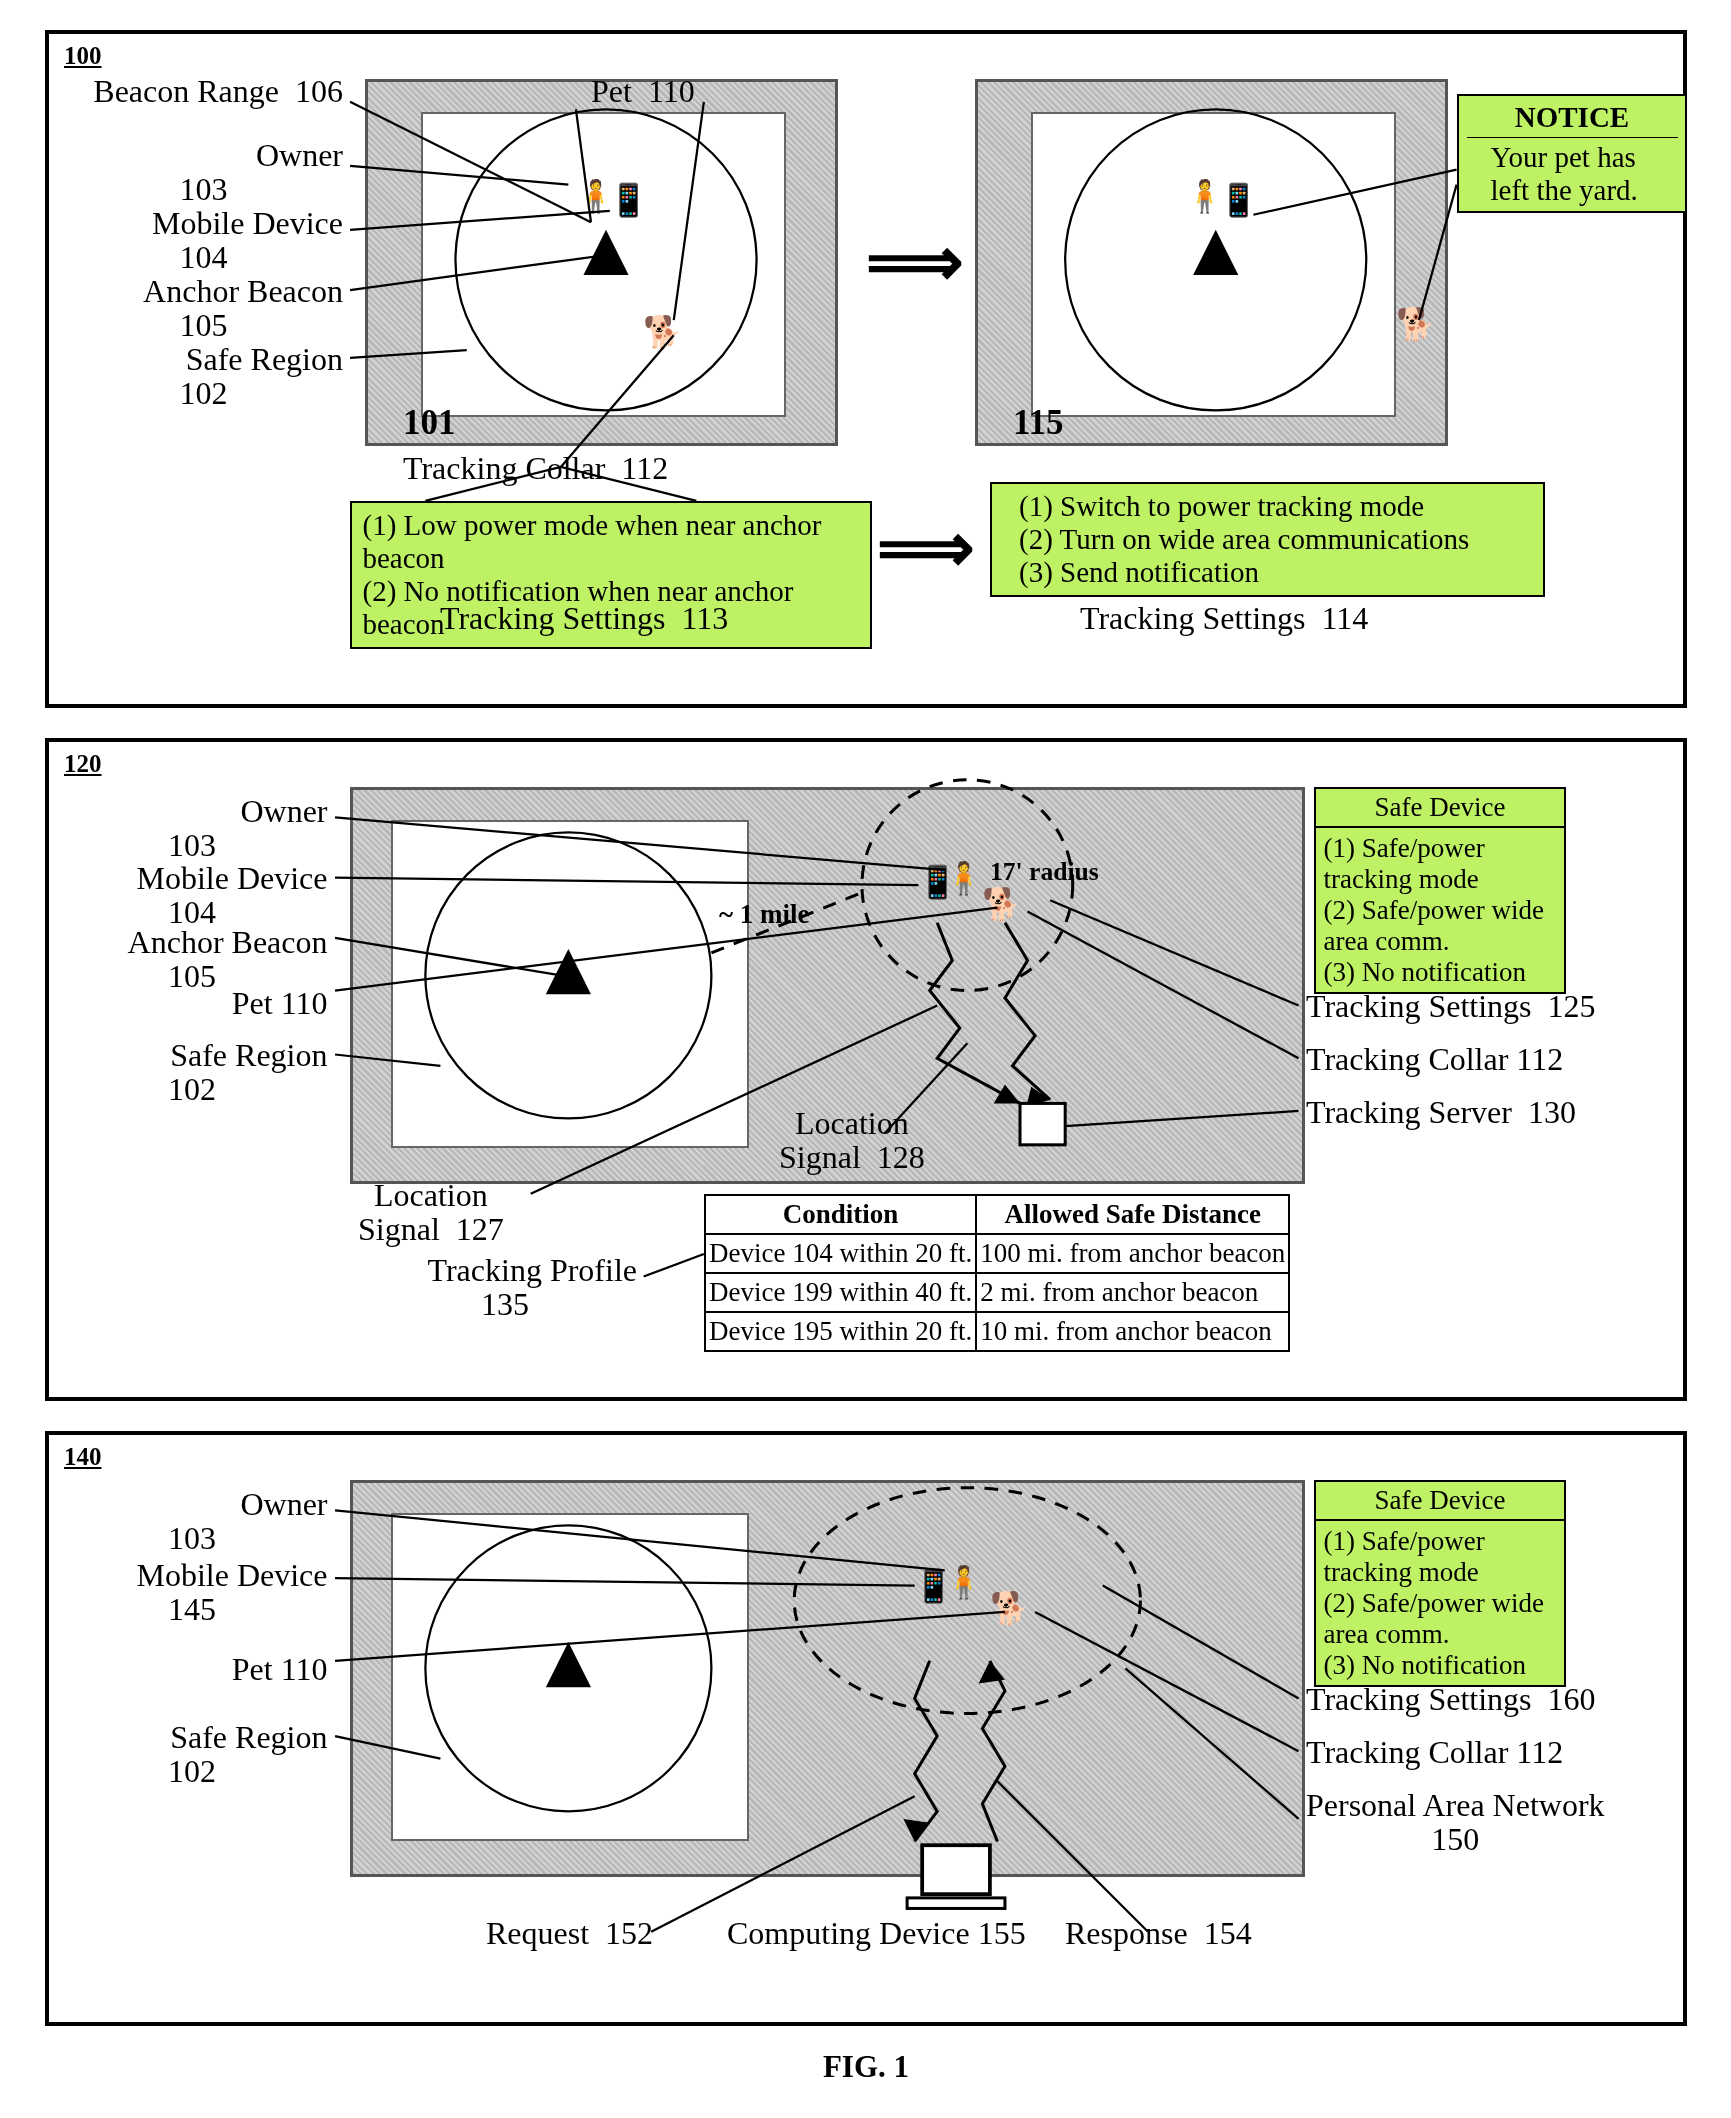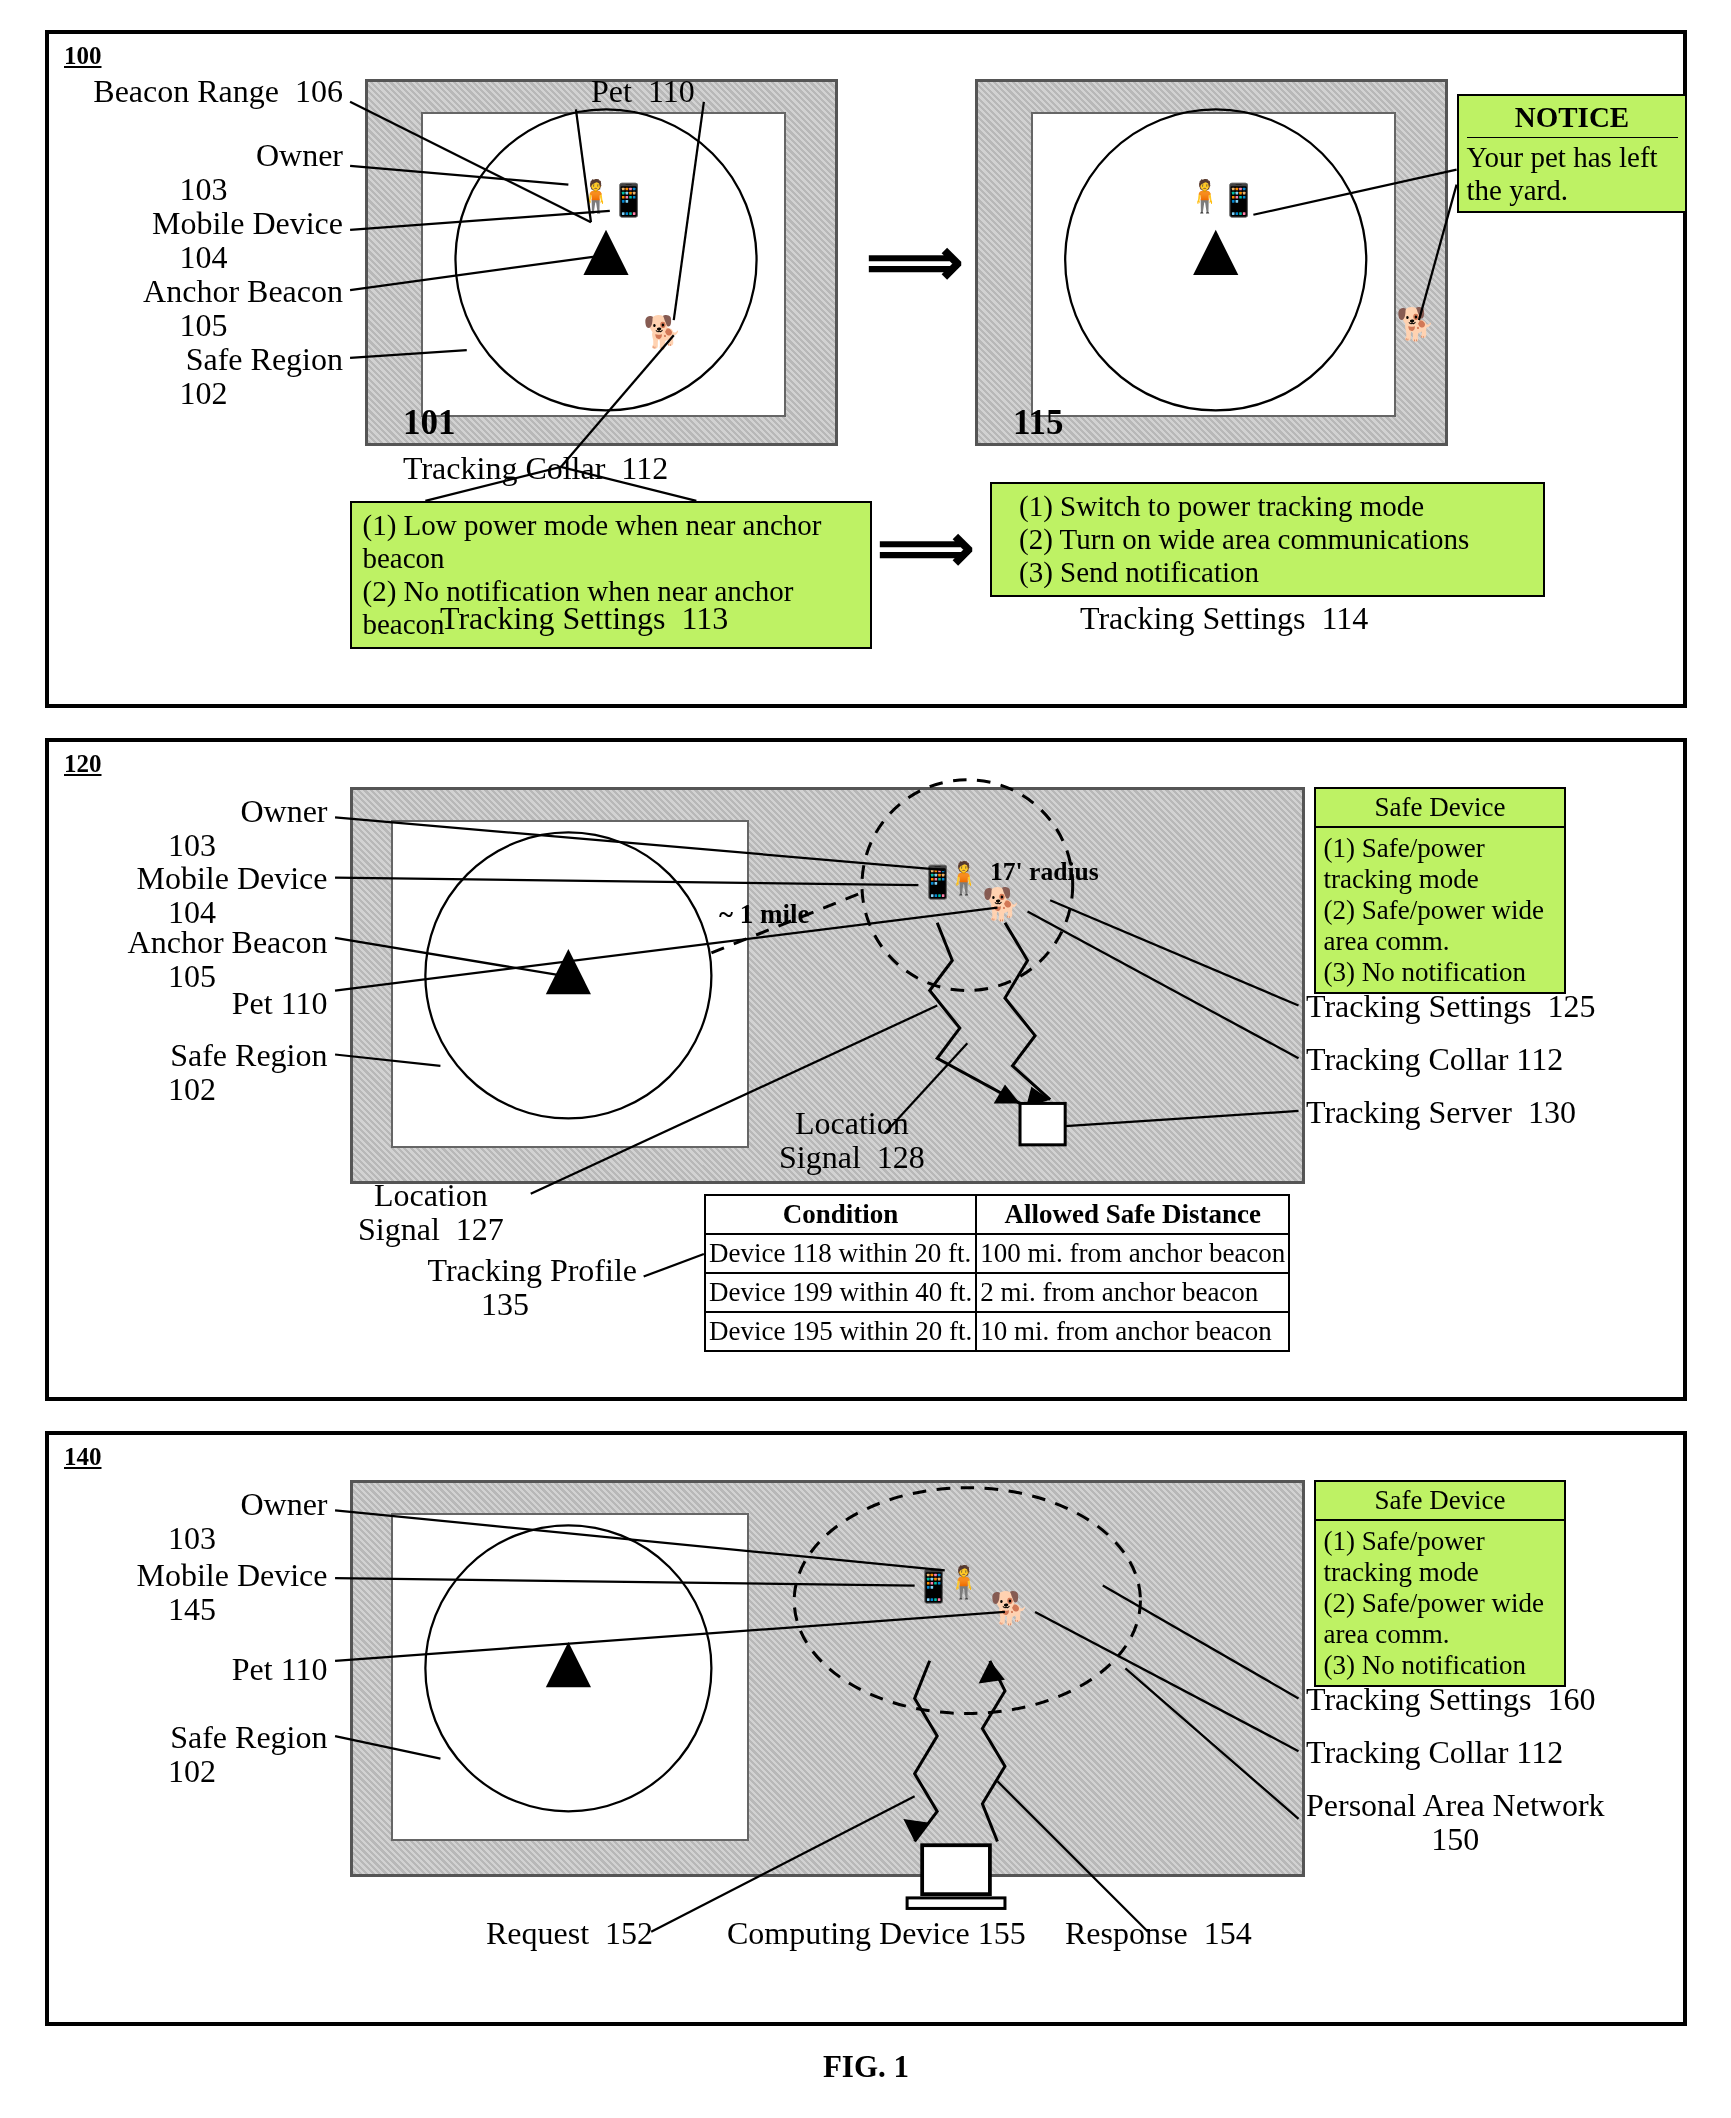--- a/index.html
+++ b/index.html
@@ -75,21 +75,21 @@
 
   <text x="1790" y="400" class="sv dog">🐕</text>
 
   <line x1="1870" y1="180" x2="1600" y2="240" class="solid"></line>
   <line x1="1870" y1="200" x2="1820" y2="380" class="solid"></line>
 </svg>
 <span class="scenetag" style="left:964px;top:369px;">115</span>
 
 <div class="box" style="left:1408px;top:60px;width:211px;padding:4.5px 7.5px;font-size:29px;">
   <div style="text-align:center;font-weight:bold;border-bottom:1.5px solid #000;padding-bottom:3px;">NOTICE</div>
-  <div style="padding-top:3px;">Your pet has left the yard.</div>
+  <div style="padding-top:3px;margin-left:24px;">Your pet has left the yard.</div>
 </div>
 
 <div class="lab right" style="left:15px;top:41px;width:279px"><span>Beacon Range</span>&nbsp;&nbsp;<span>106</span></div>
 <div class="lab right" style="left:15px;top:105px;width:279px"><span>Owner</span><span class="num">103</span></div>
 <div class="lab right" style="left:15px;top:173px;width:279px"><span>Mobile Device</span><span class="num">104</span></div>
 <div class="lab right" style="left:15px;top:241px;width:279px"><span>Anchor Beacon</span><span class="num">105</span></div>
 <div class="lab right" style="left:15px;top:309px;width:279px"><span>Safe Region</span><span class="num">102</span></div>
 <div class="lab" style="left:542px;top:41px;"><span>Pet</span>&nbsp;&nbsp;<span>110</span></div>
 <div class="lab" style="left:354px;top:418px;"><span>Tracking Collar</span>&nbsp;&nbsp;<span>112</span></div>
 
@@ -176,21 +176,21 @@
 <div class="lab" style="left:1257px;top:354px"><span>Tracking Server</span>&nbsp;&nbsp;<span>130</span></div>
 
 <div style="position:absolute;left:655px;top:452px;">
 <table class="profile">
 <tbody>
             <tr>
               <th>Condition</th>
               <th>Allowed Safe Distance</th>
             </tr>
 <tr>
-              <td>Device 118 within 20 ft.</td>
+              <td>Device 104 within 20 ft.</td>
               <td>100 mi. from anchor beacon</td>
             </tr>
 <tr>
               <td>Device 199 within 40 ft.</td>
               <td>2 mi. from anchor beacon</td>
             </tr>
 <tr>
               <td>Device 195 within 20 ft.</td>
               <td>10 mi. from anchor beacon</td>
             </tr>

